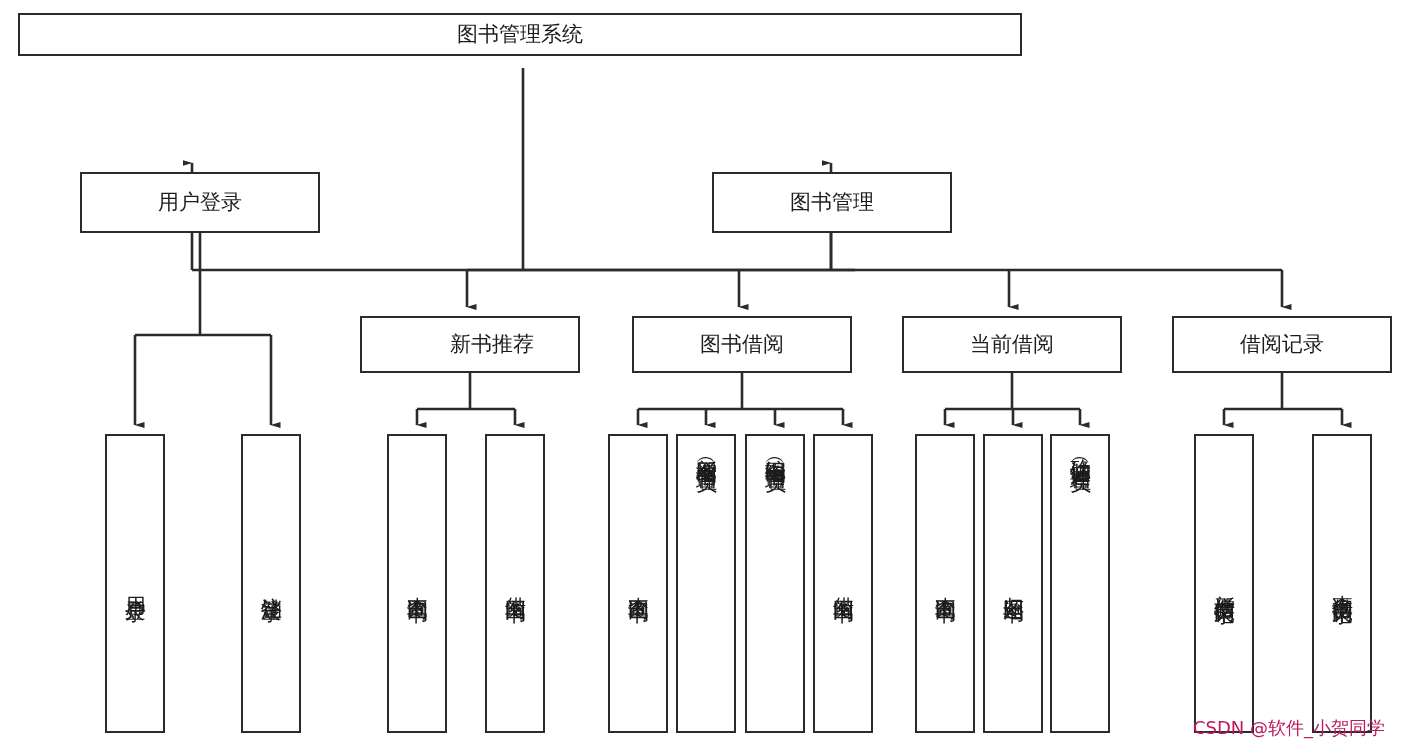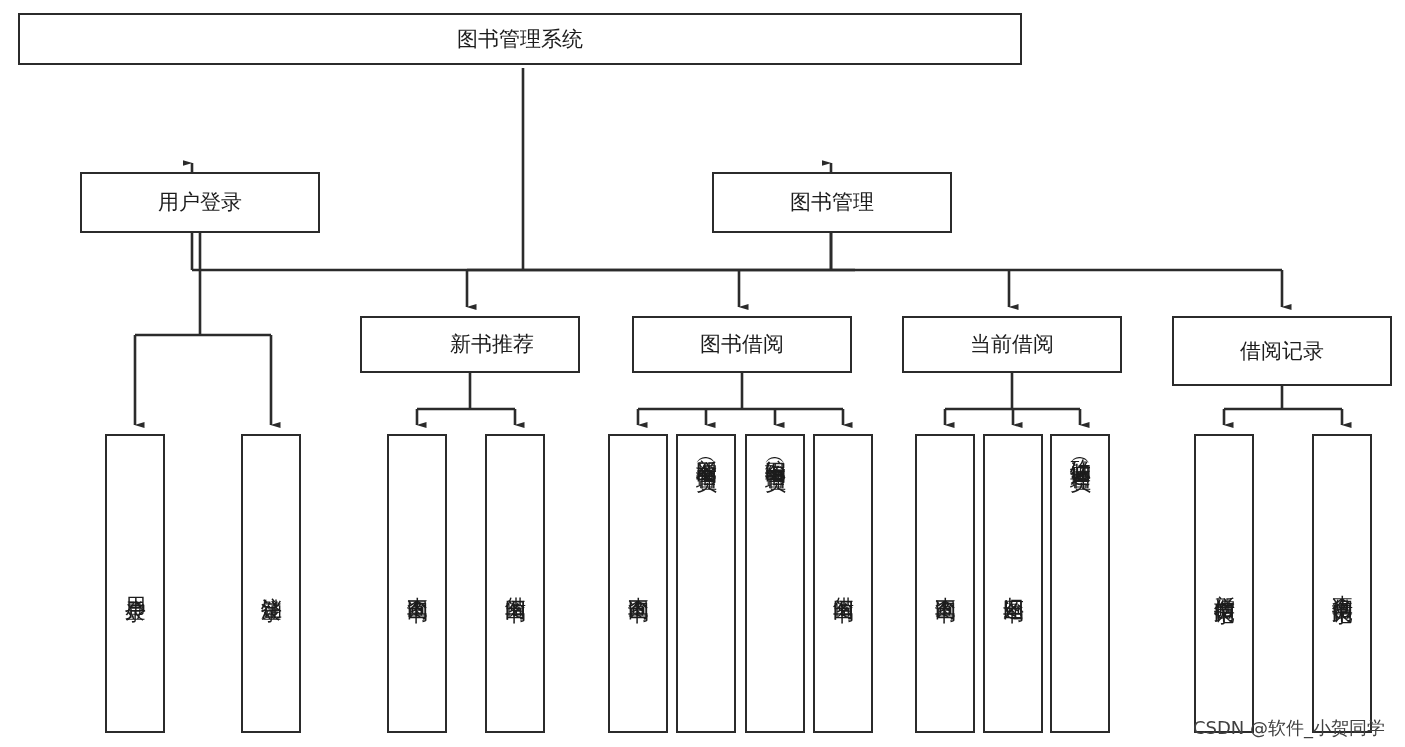--- a/index.html
+++ b/index.html
@@ -58,21 +58,21 @@
   }
   .node.vert.tall-pad {
     align-items: center;
     padding-top: 0;
   }
   .watermark {
     position: absolute;
     left: 1193px;
     top: 716px;
     font-size: 18px;
-    color: #404040;
+    color: #be185d;
     white-space: nowrap;
     z-index: 6;
     font-family: "DejaVu Sans", "Liberation Sans", sans-serif;
   }
 </style>
 </head>
 <body>
 
 <div id="canvas">
 
@@ -133,21 +133,21 @@
     </g>
 
     <g stroke="#2b2b2b" stroke-width="2.6" fill="none">
       <path d="M 1282,373 L 1282,409"></path>
       <path d="M 1224,409 L 1342,409"></path>
       <path d="M 1224,409 L 1224,425" marker-end="url(#arrowhead)"></path>
       <path d="M 1342,409 L 1342,425" marker-end="url(#arrowhead)"></path>
     </g>
   </svg>
 
-  <div class="node horiz" style="left:18px; top:13px; width:1004px; height:52px;align-items:center;">
+  <div class="node horiz" style="left:18px; top:13px; width:1004px; height:43px;align-items:center;">
     <span class="node-label">图书管理系统</span>
   </div>
 
   <div class="node horiz" style="left:80px; top:172px; width:240px; height:61px;">
     <span class="node-label">用户登录</span>
   </div>
 
   <div class="node horiz" style="left:712px; top:172px; width:240px; height:61px;">
     <span class="node-label">图书管理</span>
   </div>
@@ -157,21 +157,21 @@
   </div>
 
   <div class="node horiz" style="left:902px; top:316px; width:220px; height:57px;">
     <span class="node-label">当前借阅</span>
   </div>
 
   <div class="node horiz" style="left:632px; top:316px; width:220px; height:57px;">
     <span class="node-label">图书借阅</span>
   </div>
 
-  <div class="node horiz" style="left:1172px; top:316px; width:220px; height:70px;">
+  <div class="node horiz" style="left:1172px; top:316px; width:220px; height:57px;">
     <span class="node-label">借阅记录</span>
   </div>
 
   <div class="node vert tall-pad" style="left:105px; top:434px; width:60px; height:299px;">
     <span class="node-label">用户登录</span>
   </div>
 
   <div class="node vert tall-pad" style="left:241px; top:434px; width:60px; height:299px;">
     <span class="node-label">注销登录</span>
   </div>

